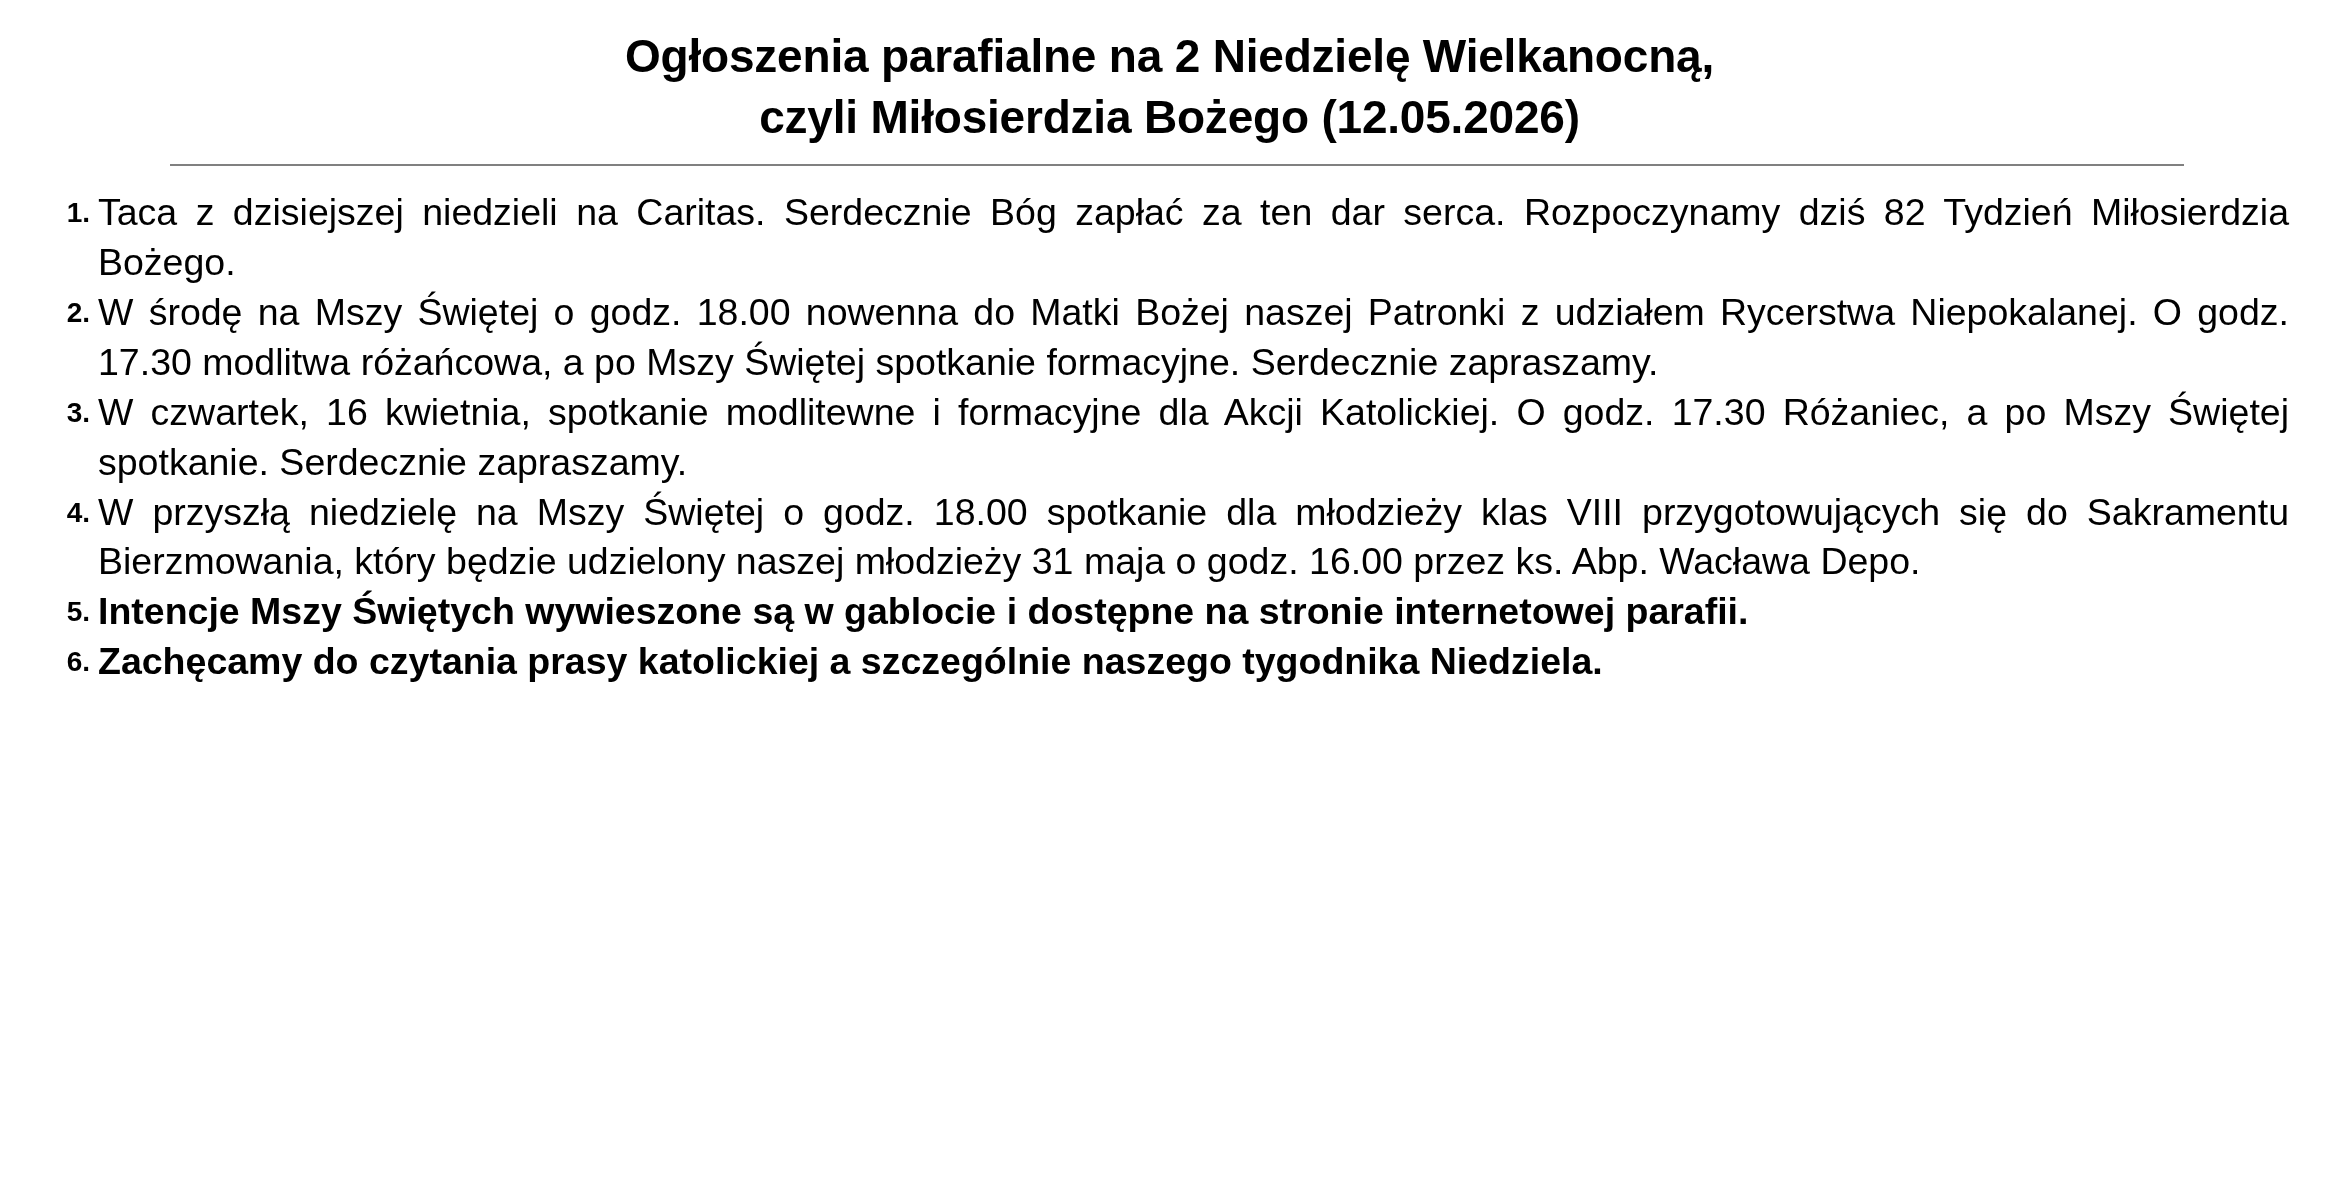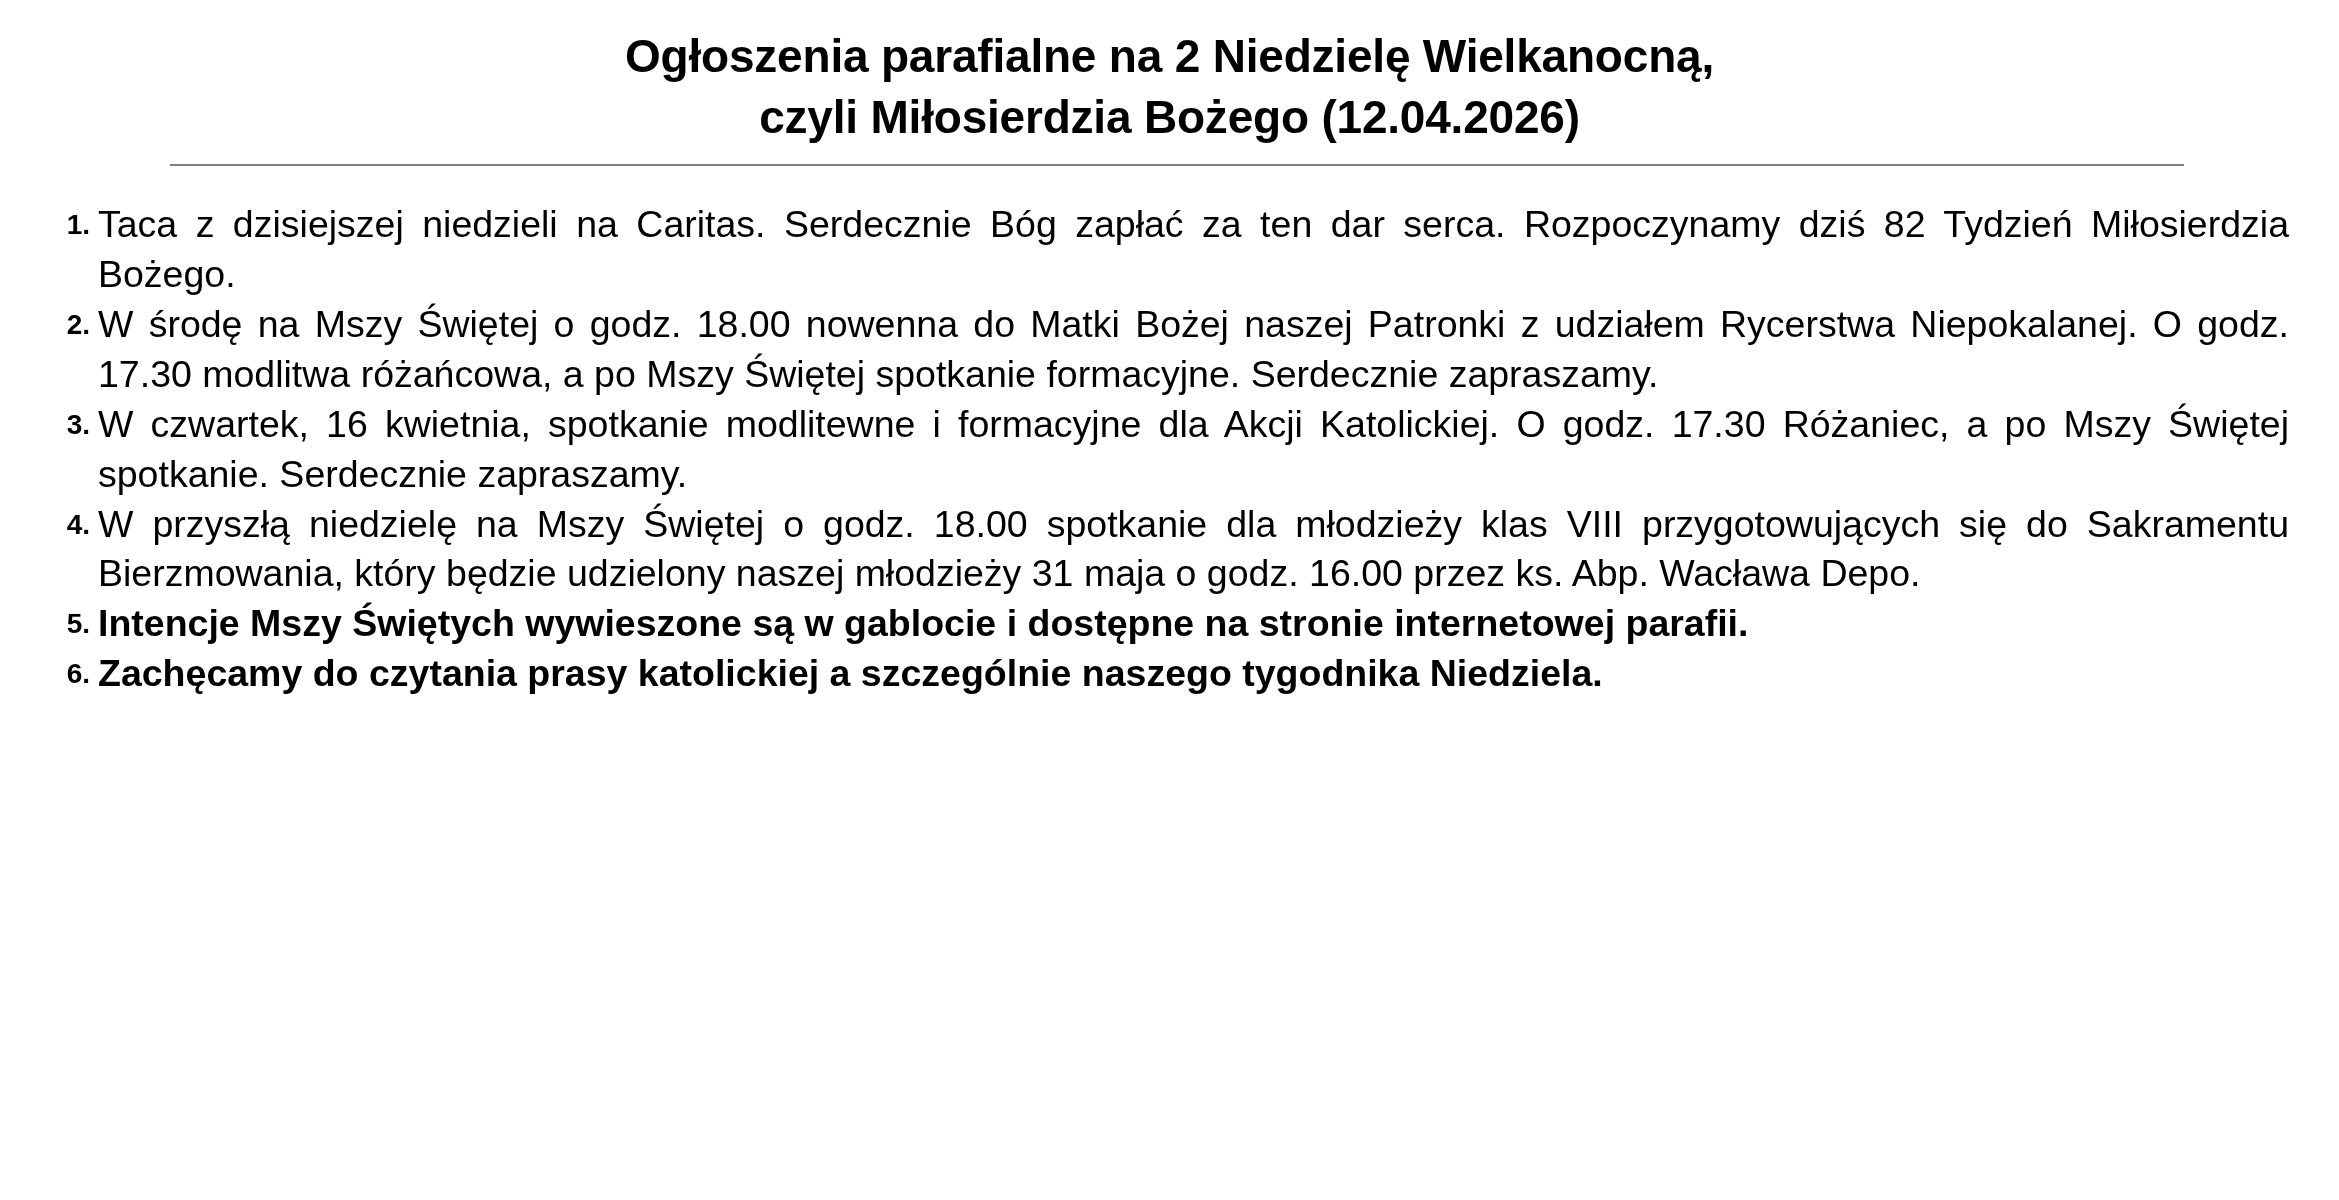--- a/index.html
+++ b/index.html
@@ -49,21 +49,21 @@
     counter-increment: ann;
     position: relative;
     padding-left: 58px;
     font-size: 37.5px;
     line-height: 1.33;
     text-align: justify;
     text-justify: inter-word;
     padding-right: 10px;
   }
   ol.announcements > li:first-child {
-    margin-top: 34px;
+    margin-top: 22px;
   }
   ol.announcements > li::before {
     content: counter(ann) ".";
     position: absolute;
     left: 14px;
     top: 6px;
     font-size: 28px;
     font-weight: bold;
     width: 36px;
     text-align: right;
@@ -77,21 +77,21 @@
     font-weight: bold;
   }
 </style>
 </head>
 <body>
 
 <div class="page">
 
   <div class="title-block">
     <span class="title-line">Ogłoszenia parafialne na 2 Niedzielę Wielkanocną,</span>
-    <span class="title-line">czyli Miłosierdzia Bożego (12.04.2026)</span>
+    <span class="title-line">czyli Miłosierdzia Bożego (12.05.2026)</span>
   </div>
 
   <hr class="title-rule">
 
   <ol class="announcements">
     <li>
       <span class="txt">Taca z dzisiejszej niedzieli na Caritas. Serdecznie Bóg zapłać za ten dar serca. Rozpoczynamy dziś 82 Tydzień Miłosierdzia Bożego.</span>
     </li>
     <li>
       <span class="txt">W środę na Mszy Świętej o godz. 18.00 nowenna do Matki Bożej naszej Patronki z udziałem Rycerstwa Niepokalanej. O godz. 17.30 modlitwa różańcowa, a po Mszy Świętej spotkanie formacyjne. Serdecznie zapraszamy.</span>

